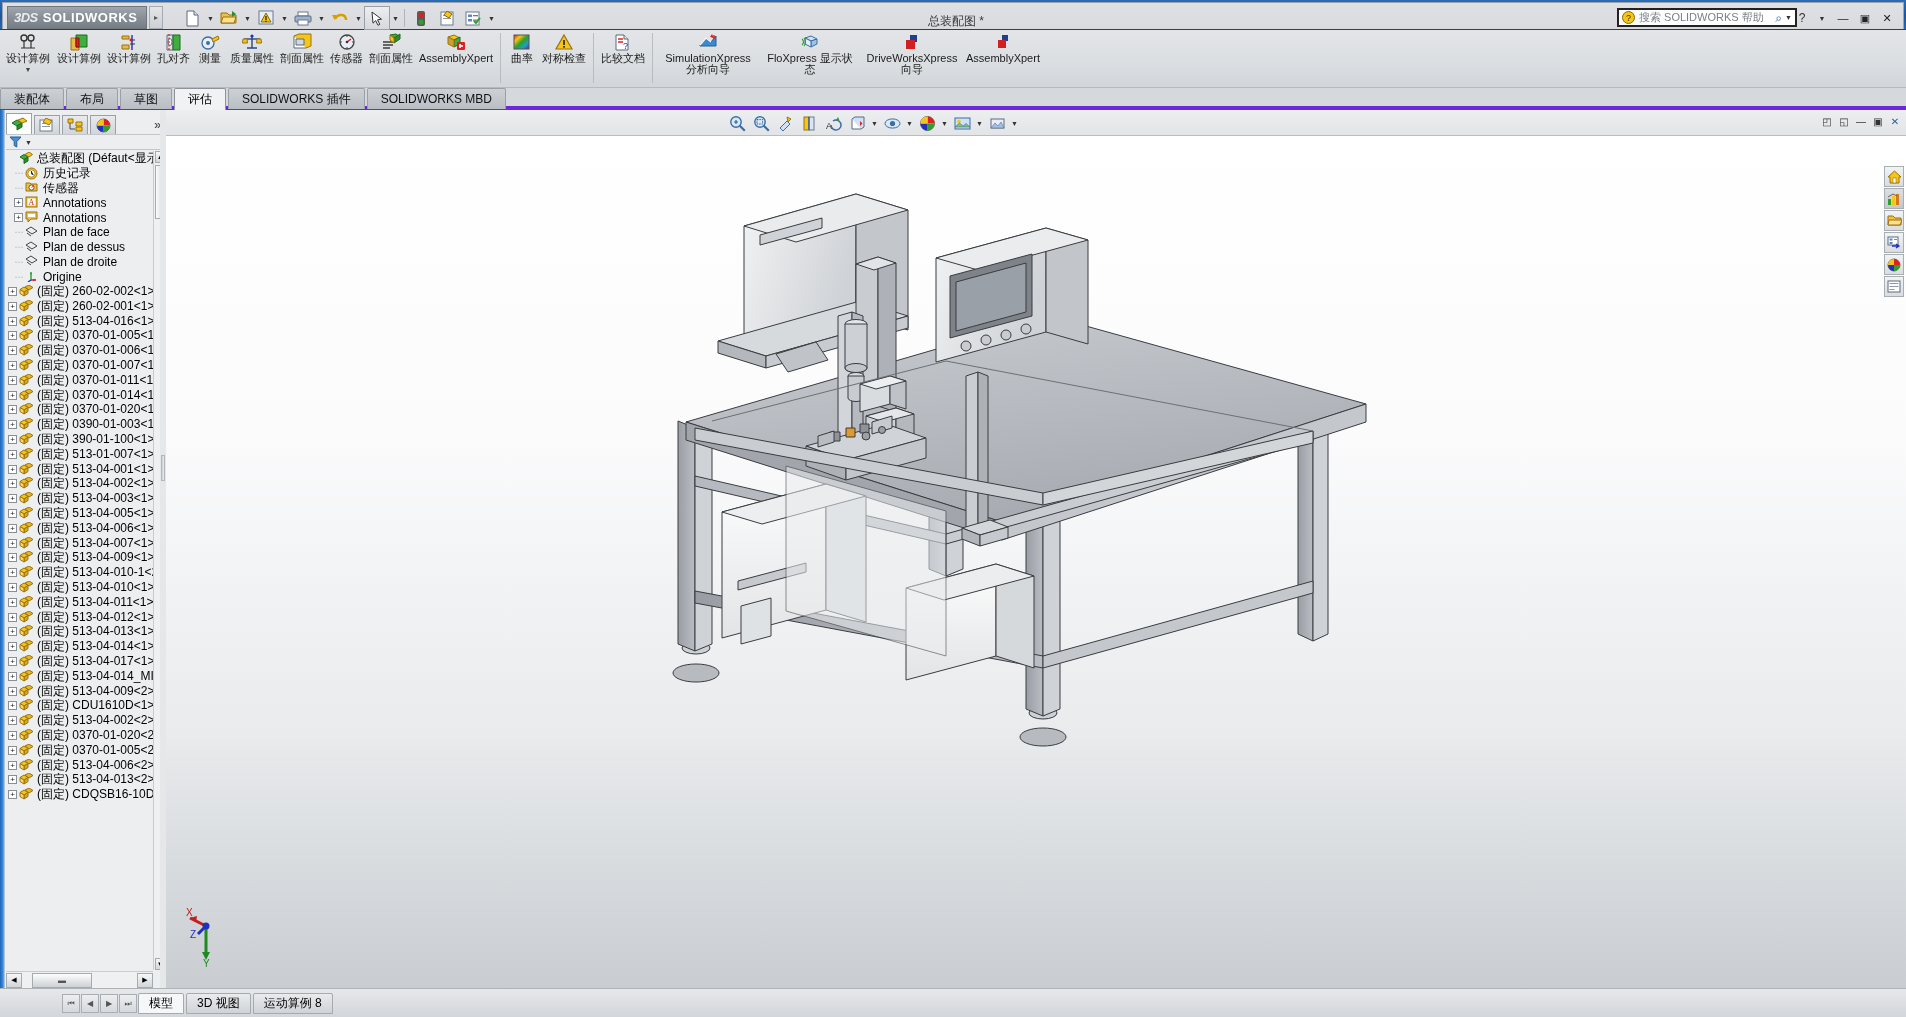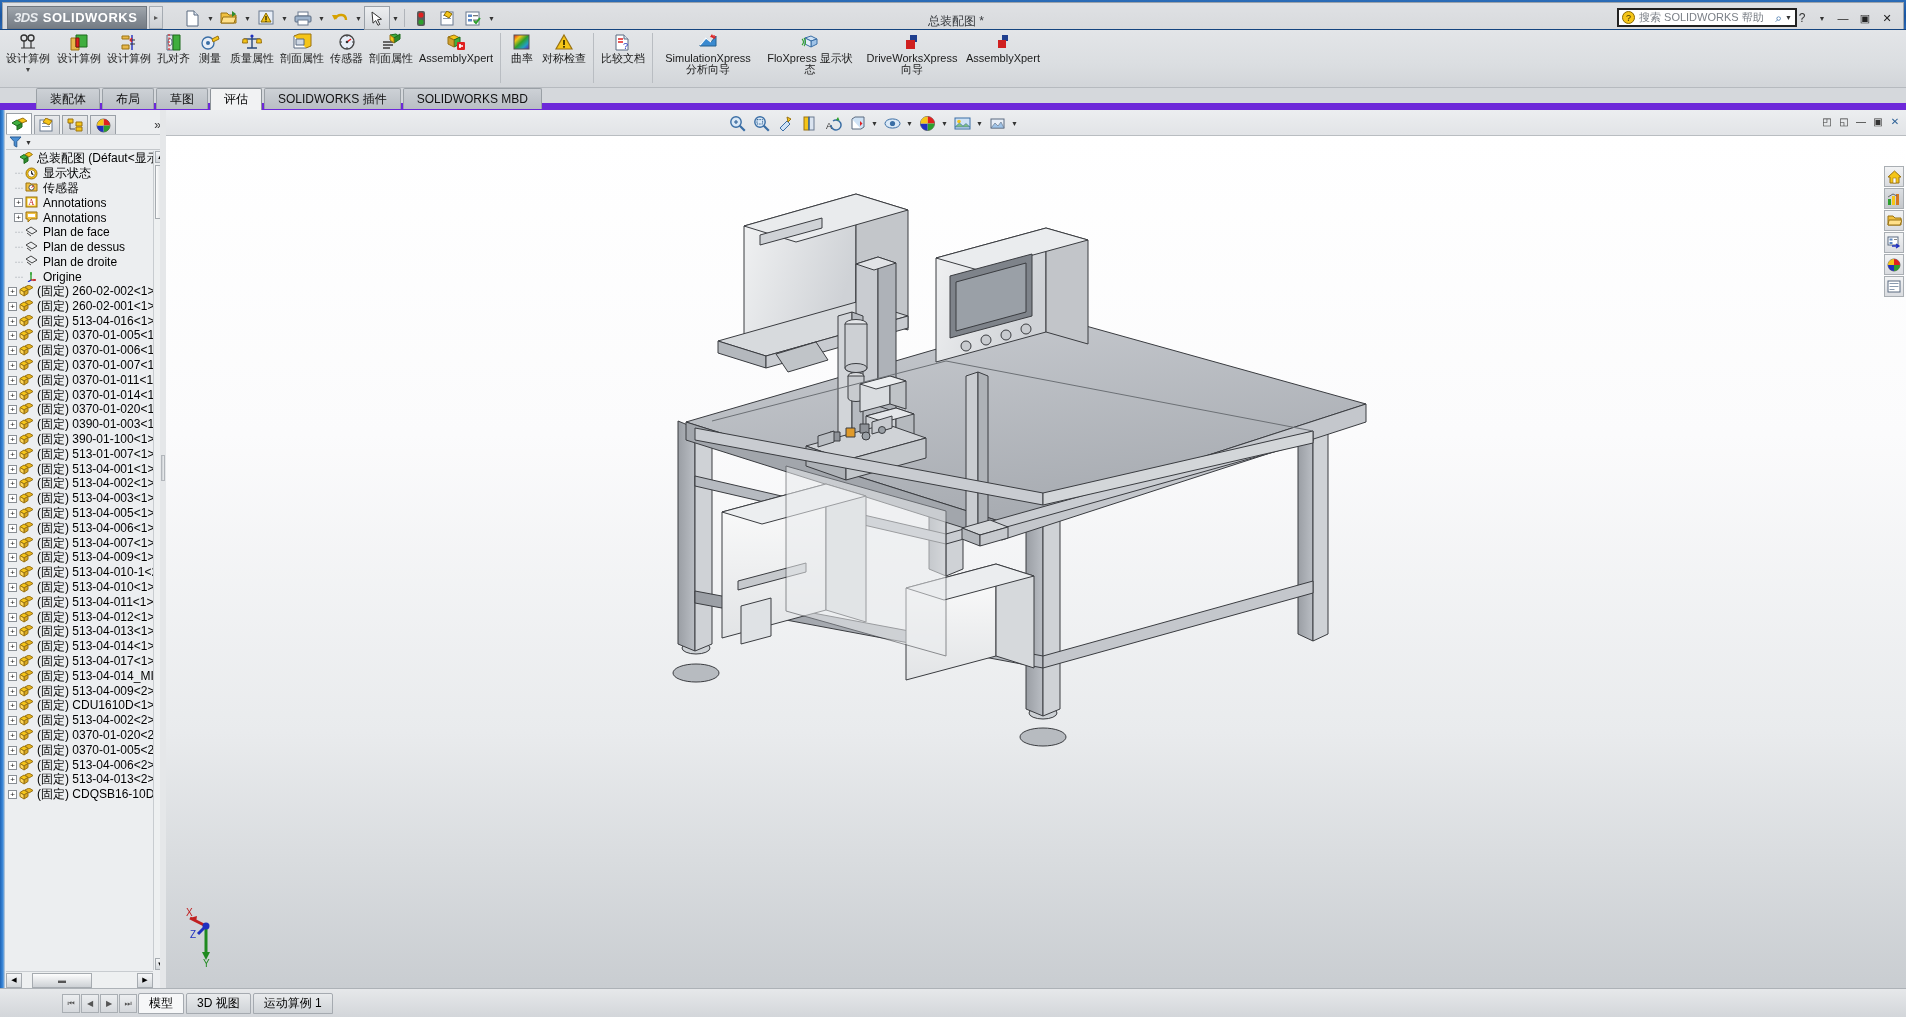--- a/index.html
+++ b/index.html
@@ -74,21 +74,21 @@
   }
   .rb-item.wide .rlabel{ max-width:96px; word-break:normal; }
   .rb-sep{ width:1px; height:50px; background:#b9bdc2; margin:3px 4px 0 4px;}
   .rb-first{ width:52px; }
   .rb-first .rlabel{ max-width:48px; }
   .rb-caret{ font-size:7px; color:#444; margin-top:2px;}
 
   
   #tabrow{
     position:absolute; left:0; top:88px; width:1906px; height:22px;
-    background:#d5d8dc; border-bottom:7px solid #6d28d9;padding-left:36px;
+    background:#d5d8dc; border-bottom:4px solid #6d28d9;
   }
   .tab{
     position:relative; float:left; height:21px; margin-right:2px; padding:0 13px;
     display:flex;align-items:center; font-size:12px; color:#111;
     background:linear-gradient(to bottom,#cdd1d6,#b9bec4);
     border:1px solid #9aa0a6; border-bottom:none;
     border-radius:2px 2px 0 0;
   }
   .tab.active{
     background:#f1f2f3; border-color:#8d9399; color:#000;
@@ -577,21 +577,21 @@
           </svg></span>
         <span class="tlabel">总装配图  (Défaut&lt;显示状态</span>
       </div>
       <div class="trow" style="padding-left: 8px;">
         <span class="tnoplus dotline">⋯</span>
         <span class="ticon"><svg width="13" height="13" viewBox="0 0 13 13">
             <circle cx="6.5" cy="6.5" r="5.5" fill="#f5c518" stroke="#9a7312"></circle>
             <circle cx="6.5" cy="6.5" r="3.6" fill="#fff" stroke="#9a7312" stroke-width="0.7"></circle>
             <path d="M6.5 4v3l2 1" stroke="#333" stroke-width="1"></path>
           </svg></span>
-        <span class="tlabel">显示状态</span>
+        <span class="tlabel">历史记录</span>
       </div>
       <div class="trow" style="padding-left: 8px;">
         <span class="tnoplus dotline">⋯</span>
         <span class="ticon"><svg width="13" height="12" viewBox="0 0 13 12">
             <path d="M1 2h4l1 1h6v7H1z" fill="#f0c040" stroke="#9a7312"></path>
             <circle cx="6.5" cy="6.5" r="2.6" fill="#fff" stroke="#555"></circle>
             <path d="M6.5 6.5l2-1.5" stroke="#e02020"></path>
           </svg></span>
         <span class="tlabel">传感器</span>
       </div>
@@ -1315,16 +1315,16 @@
       <div class="sb-nb">⏭</div>
     </div>
   <div class="sb-tabs" id="sb-tabs">
       <div class="sb-tab active">
         <span>模型</span>
       </div>
       <div class="sb-tab">
         <span>3D 视图</span>
       </div>
       <div class="sb-tab">
-        <span>运动算例 1</span>
+        <span>运动算例 8</span>
       </div>
     </div>
 </div>
 
 </body></html>

